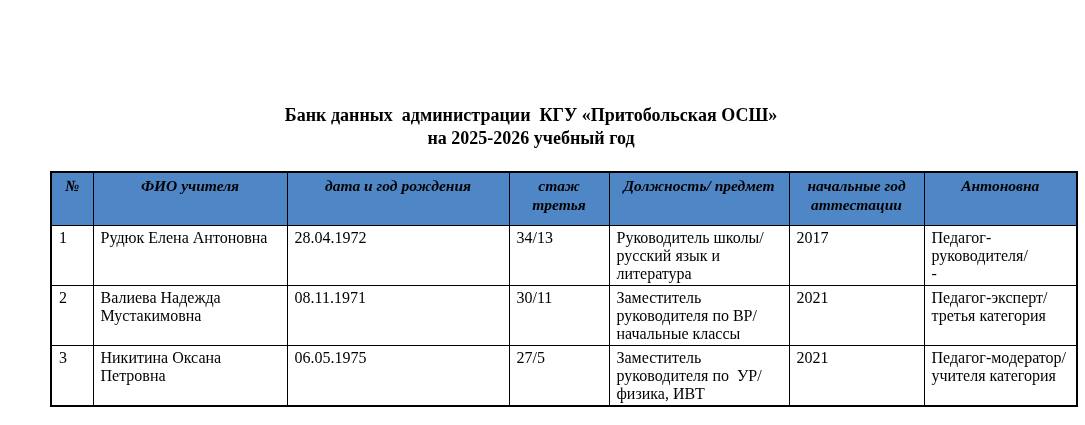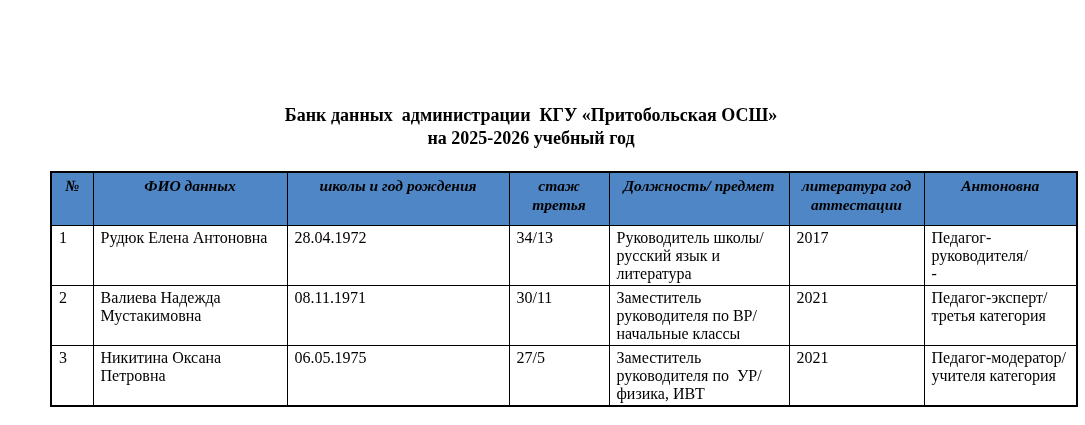--- a/index.html
+++ b/index.html
@@ -81,26 +81,26 @@
       <col style="width:194px">
       <col style="width:222px">
       <col style="width:100px">
       <col style="width:180px">
       <col style="width:135px">
       <col style="width:153px">
     </colgroup>
     <thead>
       <tr>
         <th>№</th>
-        <th>ФИО данных</th>
-        <th>школы и год рождения</th>
+        <th>ФИО учителя</th>
+        <th>дата и год рождения</th>
         <th>стаж
 третья</th>
         <th>Должность/ предмет</th>
-        <th>литература год
+        <th>начальные год
 аттестации</th>
         <th>Антоновна</th>
       </tr>
     </thead>
     <tbody>
       <tr class="r1">
         <td class="cell-num">1</td>
         <td class="cell-fio">Рудюк Елена Антоновна</td>
         <td class="cell-birth">28.04.1972</td>
         <td class="cell-exp">34/13</td>

